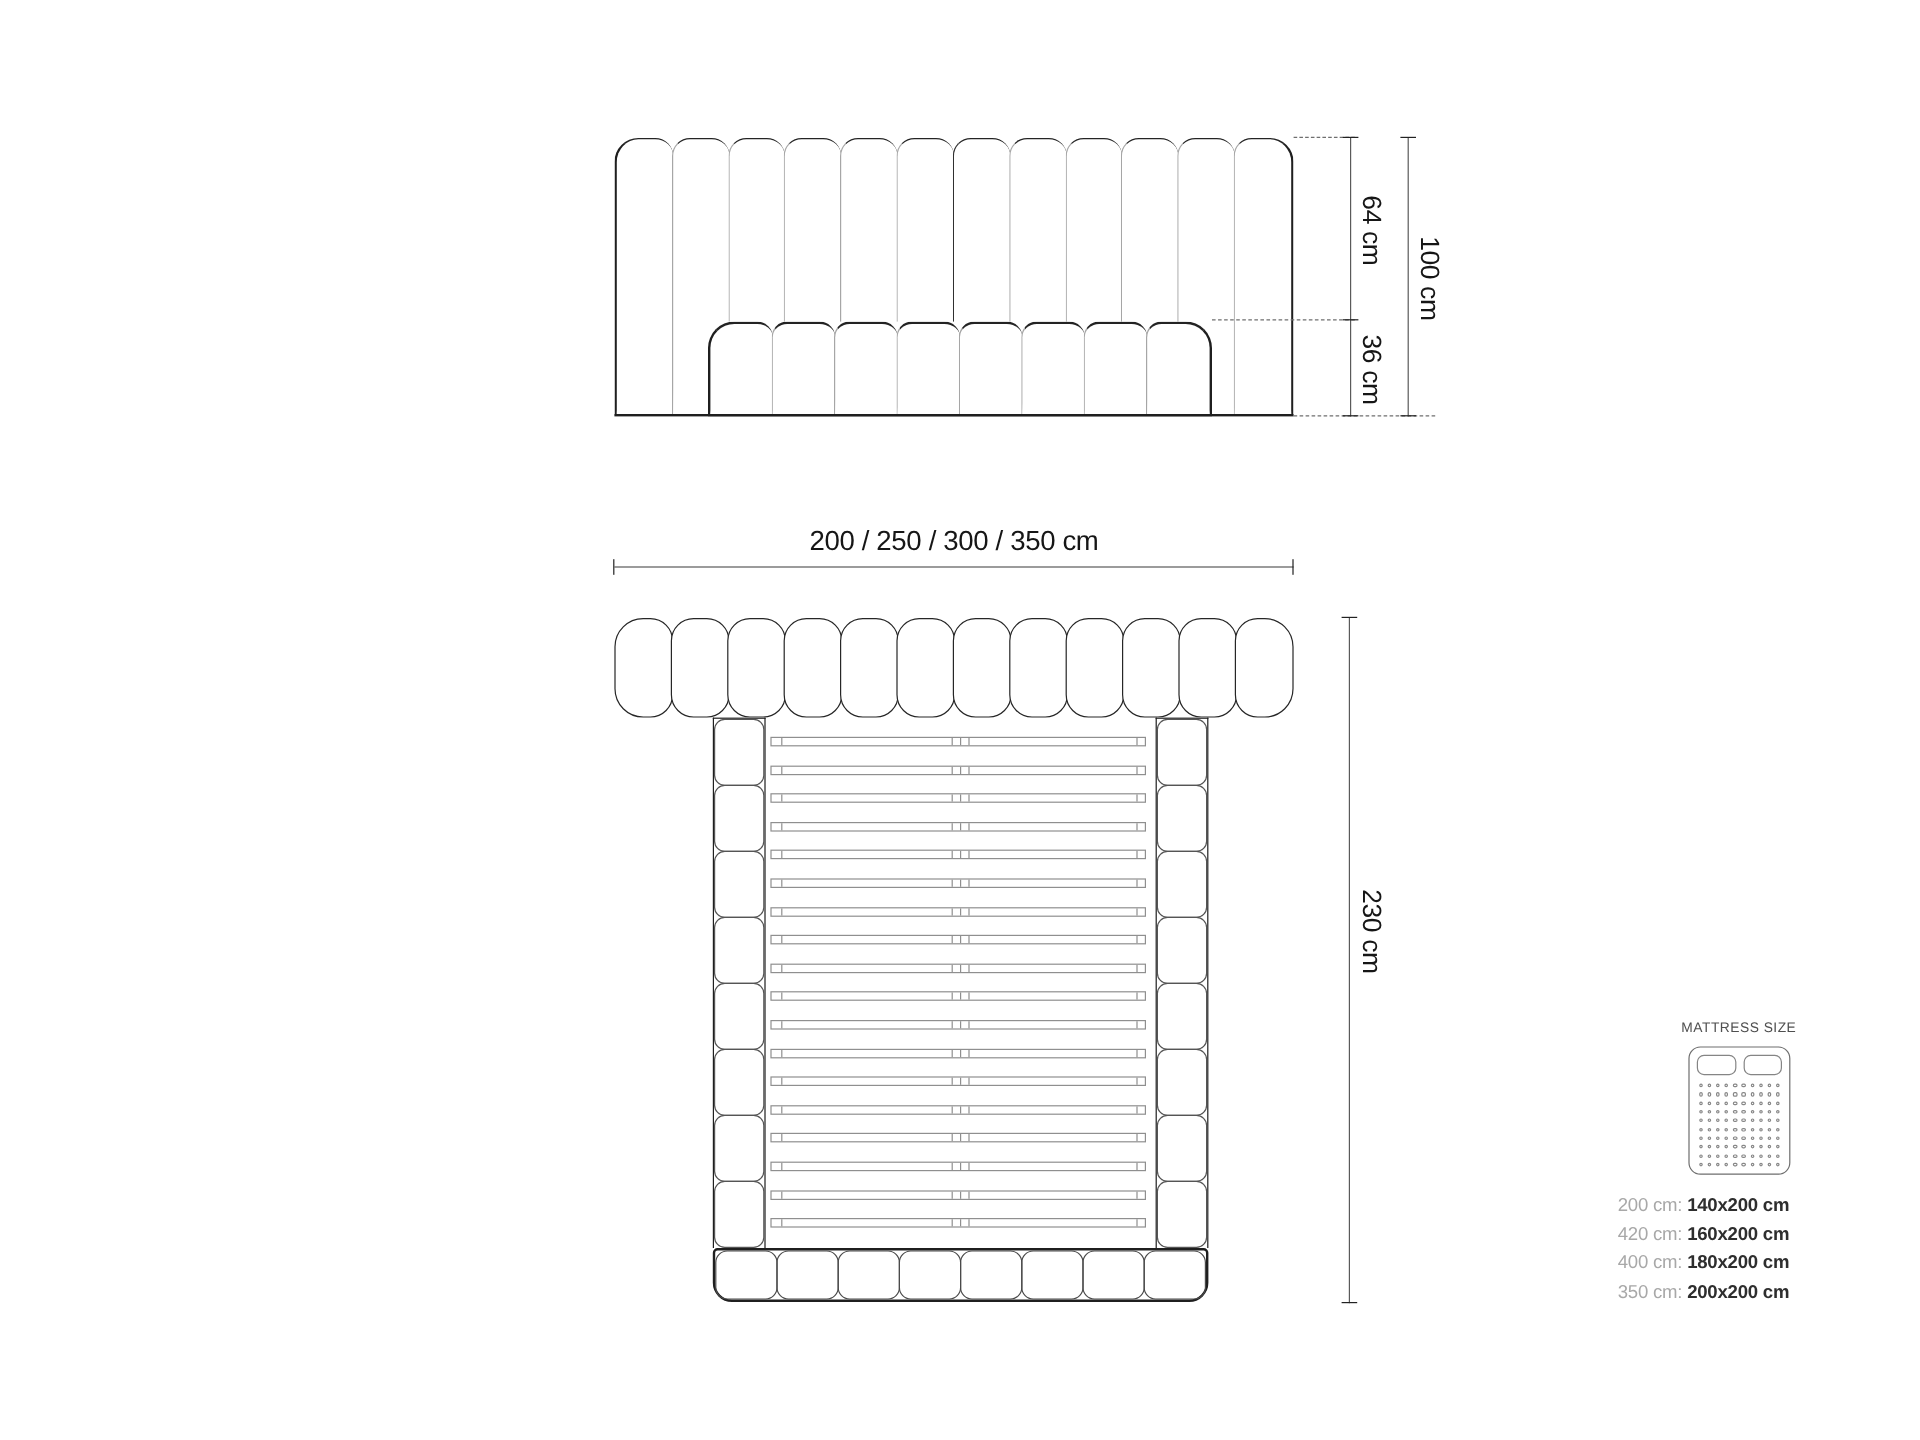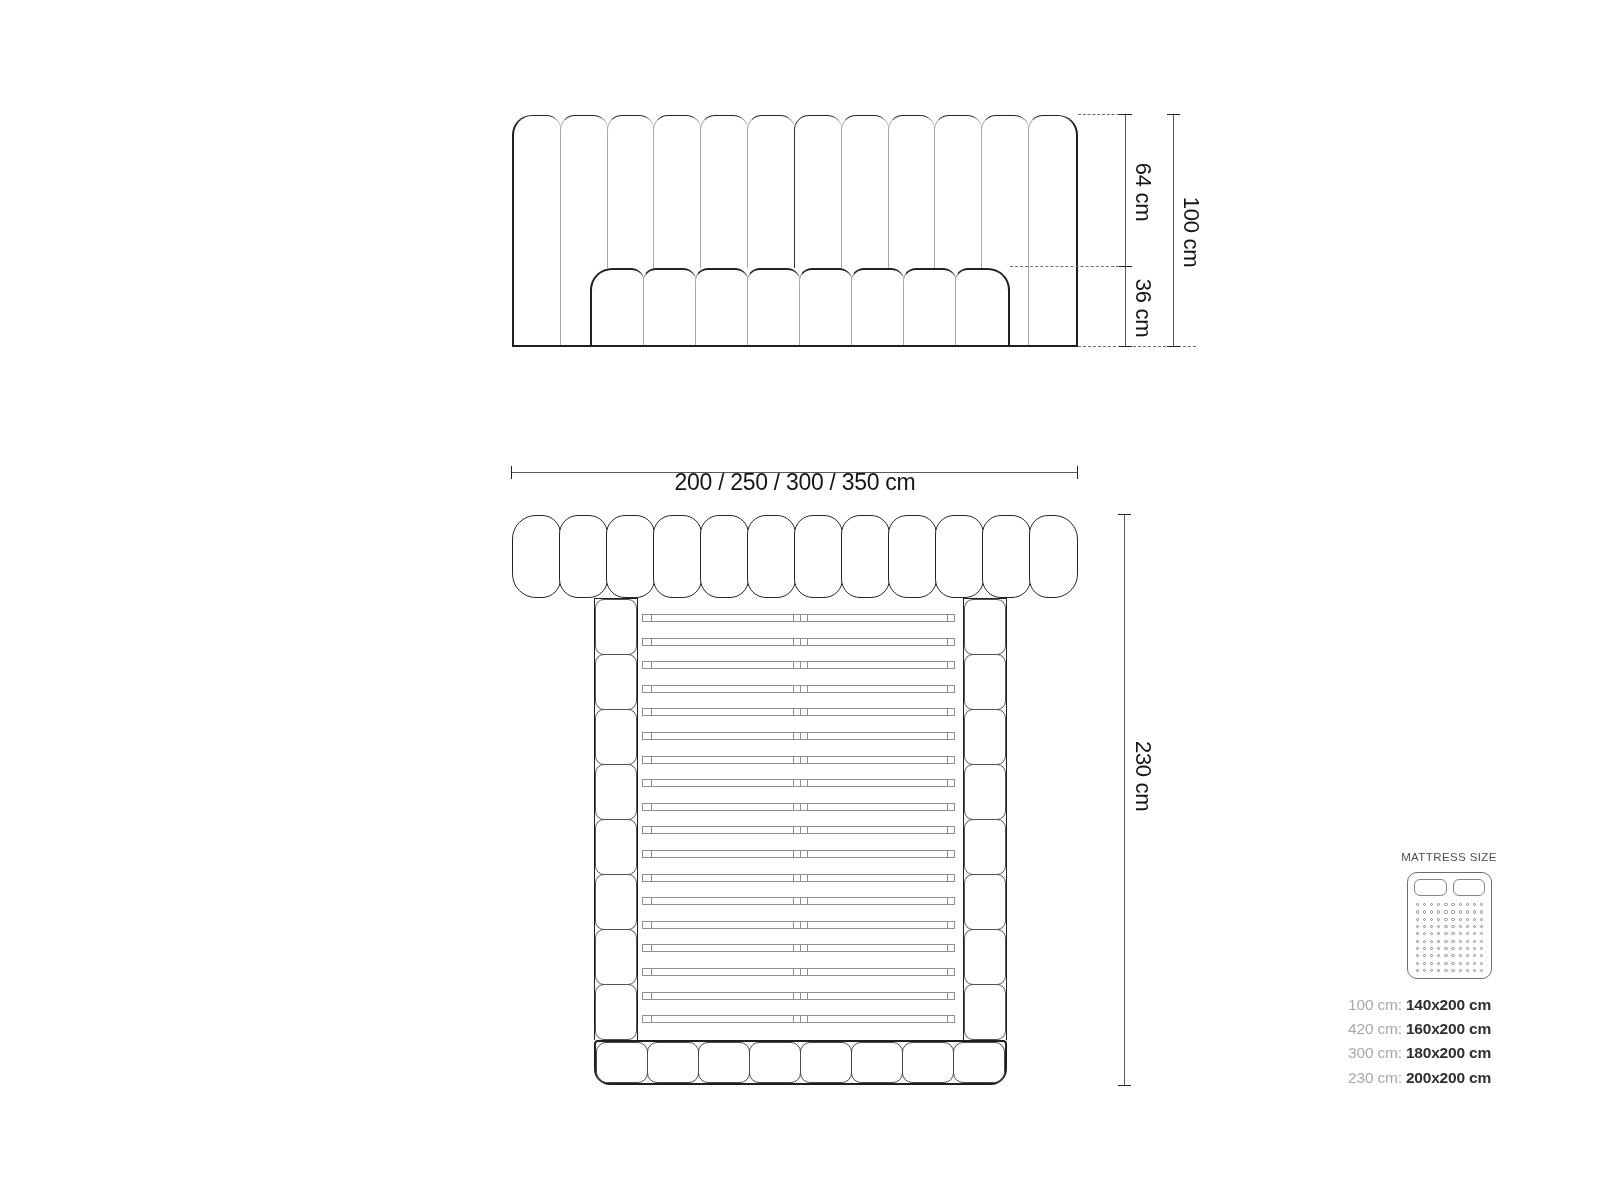--- a/index.html
+++ b/index.html
@@ -113,21 +113,21 @@
   <div class="tick-h" style="left:1119px;top:346px;"></div>
 
   <div class="vlabel" style="left:1108px;top:179px;width:70px;">64 cm</div>
   <div class="vlabel" style="left:1108px;top:295px;width:70px;">36 cm</div>
 
   <div class="dim-vline" style="left:1173px;top:115px;height:232px;"></div>
   <div class="tick-h" style="left:1167px;top:114px;"></div>
   <div class="tick-h" style="left:1167px;top:346px;"></div>
   <div class="vlabel" style="left:1151px;top:219px;width:80px;">100 cm</div>
 
-  <div class="hlabel" style="left:645px;top:437px;width:300px;margin-top:32px;">200 / 250 / 300 / 350 cm</div>
+  <div class="hlabel" style="left:645px;top:437px;width:300px;">200 / 250 / 300 / 350 cm</div>
   <div class="dim-hline" style="left:512px;top:472px;width:566px;"></div>
   <div class="tick-v" style="left:511px;top:466px;"></div>
   <div class="tick-v" style="left:1077px;top:466px;"></div>
 
   <div class="pv-headboard">
       <div class="pv-tuft"></div>
       <div class="pv-tuft"></div>
       <div class="pv-tuft"></div>
       <div class="pv-tuft"></div>
       <div class="pv-tuft"></div>
@@ -409,30 +409,30 @@
         <div class="dot"></div>
         <div class="dot"></div>
         <div class="dot"></div>
         <div class="dot"></div>
         <div class="dot"></div>
       </div>
   </div>
 
   <div class="legend-rows">
     <div>
-      <span class="legend-frame">100 cm:</span>
+      <span class="legend-frame">200 cm:</span>
       <span class="legend-mattress">140x200 cm</span>
     </div>
     <div>
       <span class="legend-frame">420 cm:</span>
       <span class="legend-mattress">160x200 cm</span>
     </div>
     <div>
-      <span class="legend-frame">300 cm:</span>
+      <span class="legend-frame">400 cm:</span>
       <span class="legend-mattress">180x200 cm</span>
     </div>
     <div>
-      <span class="legend-frame">230 cm:</span>
+      <span class="legend-frame">350 cm:</span>
       <span class="legend-mattress">200x200 cm</span>
     </div>
   </div>
 
 </div>
 
 </body></html>

